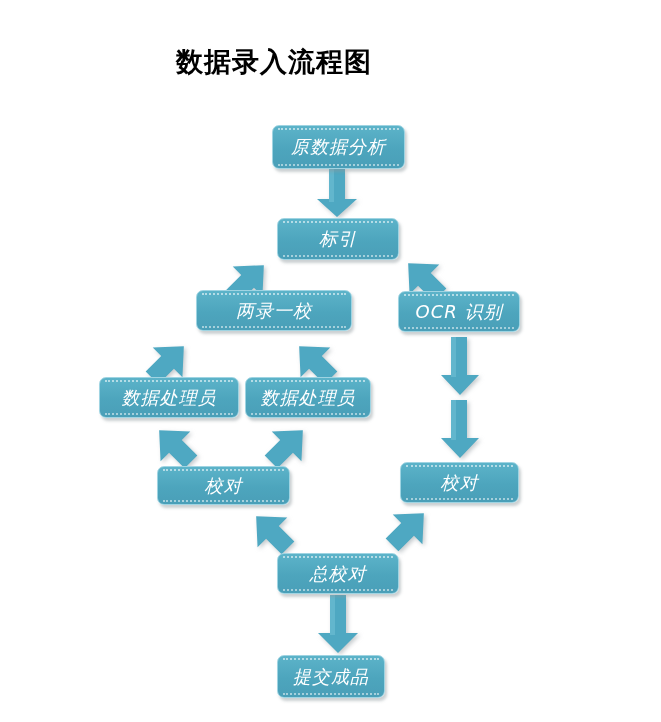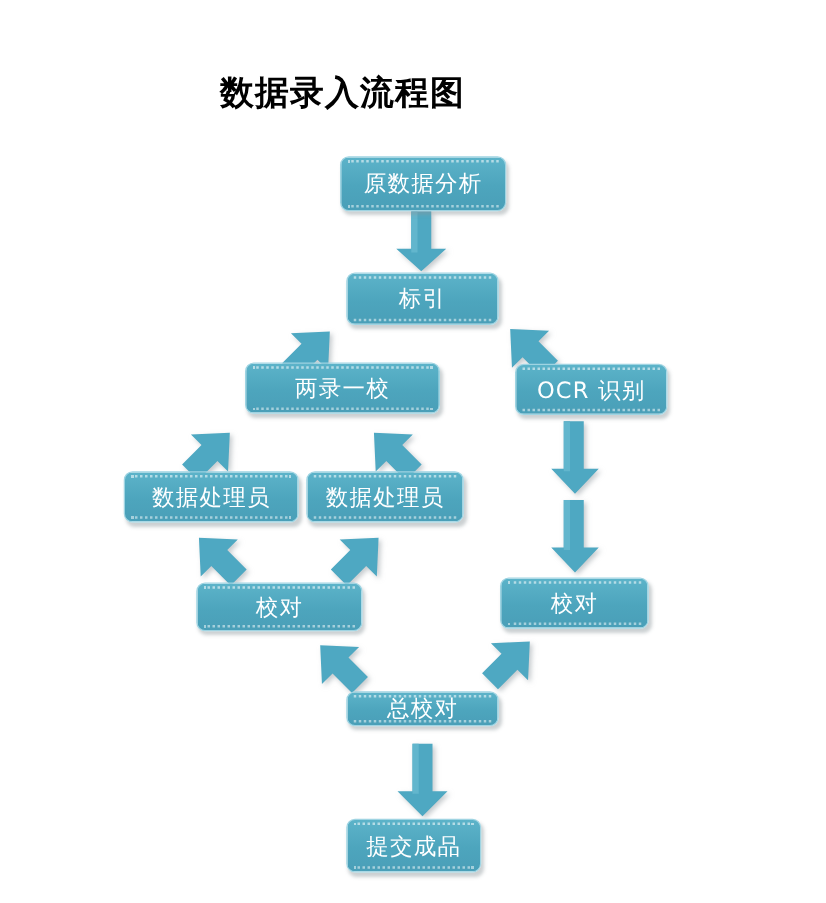--- a/index.html
+++ b/index.html
@@ -14,21 +14,21 @@
   #canvas {
     position: relative;
     width: 661px;
     height: 722px;
     background: #ffffff;
     overflow: hidden;
   }
   .title {
     position: absolute;
     left: 0;
-    top: 56px;
+    top: 44px;
     width: 548px;
     text-align: center;
     font-size: 27px;
     font-weight: bold;
     color: #000000;
     letter-spacing: 1px;
     font-family: "DejaVu Sans", "Liberation Sans", sans-serif;
   }
   .node {
     position: absolute;
@@ -38,20 +38,21 @@
     border-radius: 7px;
     color: #ffffff;
     display: flex;
     align-items: center;
     justify-content: center;
     font-size: 18px;
     letter-spacing: 1px;
     box-shadow: 2px 3px 3px rgba(140,150,155,0.45);
     white-space: nowrap;
     font-family: "DejaVu Sans", "Liberation Sans", sans-serif;
+    font-style: italic;
   }
   .node::before {
     content: "";
     position: absolute;
     left: 5px;
     right: 5px;
     top: 2px;
     height: 2px;
     border-top: 2px dotted rgba(255,255,255,0.55);
   }
@@ -174,41 +175,41 @@
   </div>
 
   <div class="node" style="left:277px; top:218px; width:122px; height:42px;">
     <span>标引</span>
   </div>
 
   <div class="node" style="left:196px; top:290px; width:156px; height:41px;">
     <span>两录一校</span>
   </div>
 
-  <div class="node" style="left:412px; top:291px; width:122px; height:41px;">
+  <div class="node" style="left:398px; top:291px; width:122px; height:41px;">
     <span>OCR 识别</span>
   </div>
 
   <div class="node" style="left:99px; top:377px; width:140px; height:41px;">
     <span>数据处理员</span>
   </div>
 
   <div class="node" style="left:245px; top:377px; width:126px; height:41px;">
     <span>数据处理员</span>
   </div>
 
   <div class="node" style="left:157px; top:466px; width:133px; height:39px;">
     <span>校对</span>
   </div>
 
   <div class="node" style="left:400px; top:462px; width:119px; height:41px;">
     <span>校对</span>
   </div>
 
-  <div class="node" style="left:277px; top:553px; width:122px; height:28px;">
+  <div class="node" style="left:277px; top:553px; width:122px; height:41px;">
     <span>总校对</span>
   </div>
 
   <div class="node" style="left:277px; top:655px; width:108px; height:43px;">
     <span>提交成品</span>
   </div>
 
 </div>
 
 </body></html>

